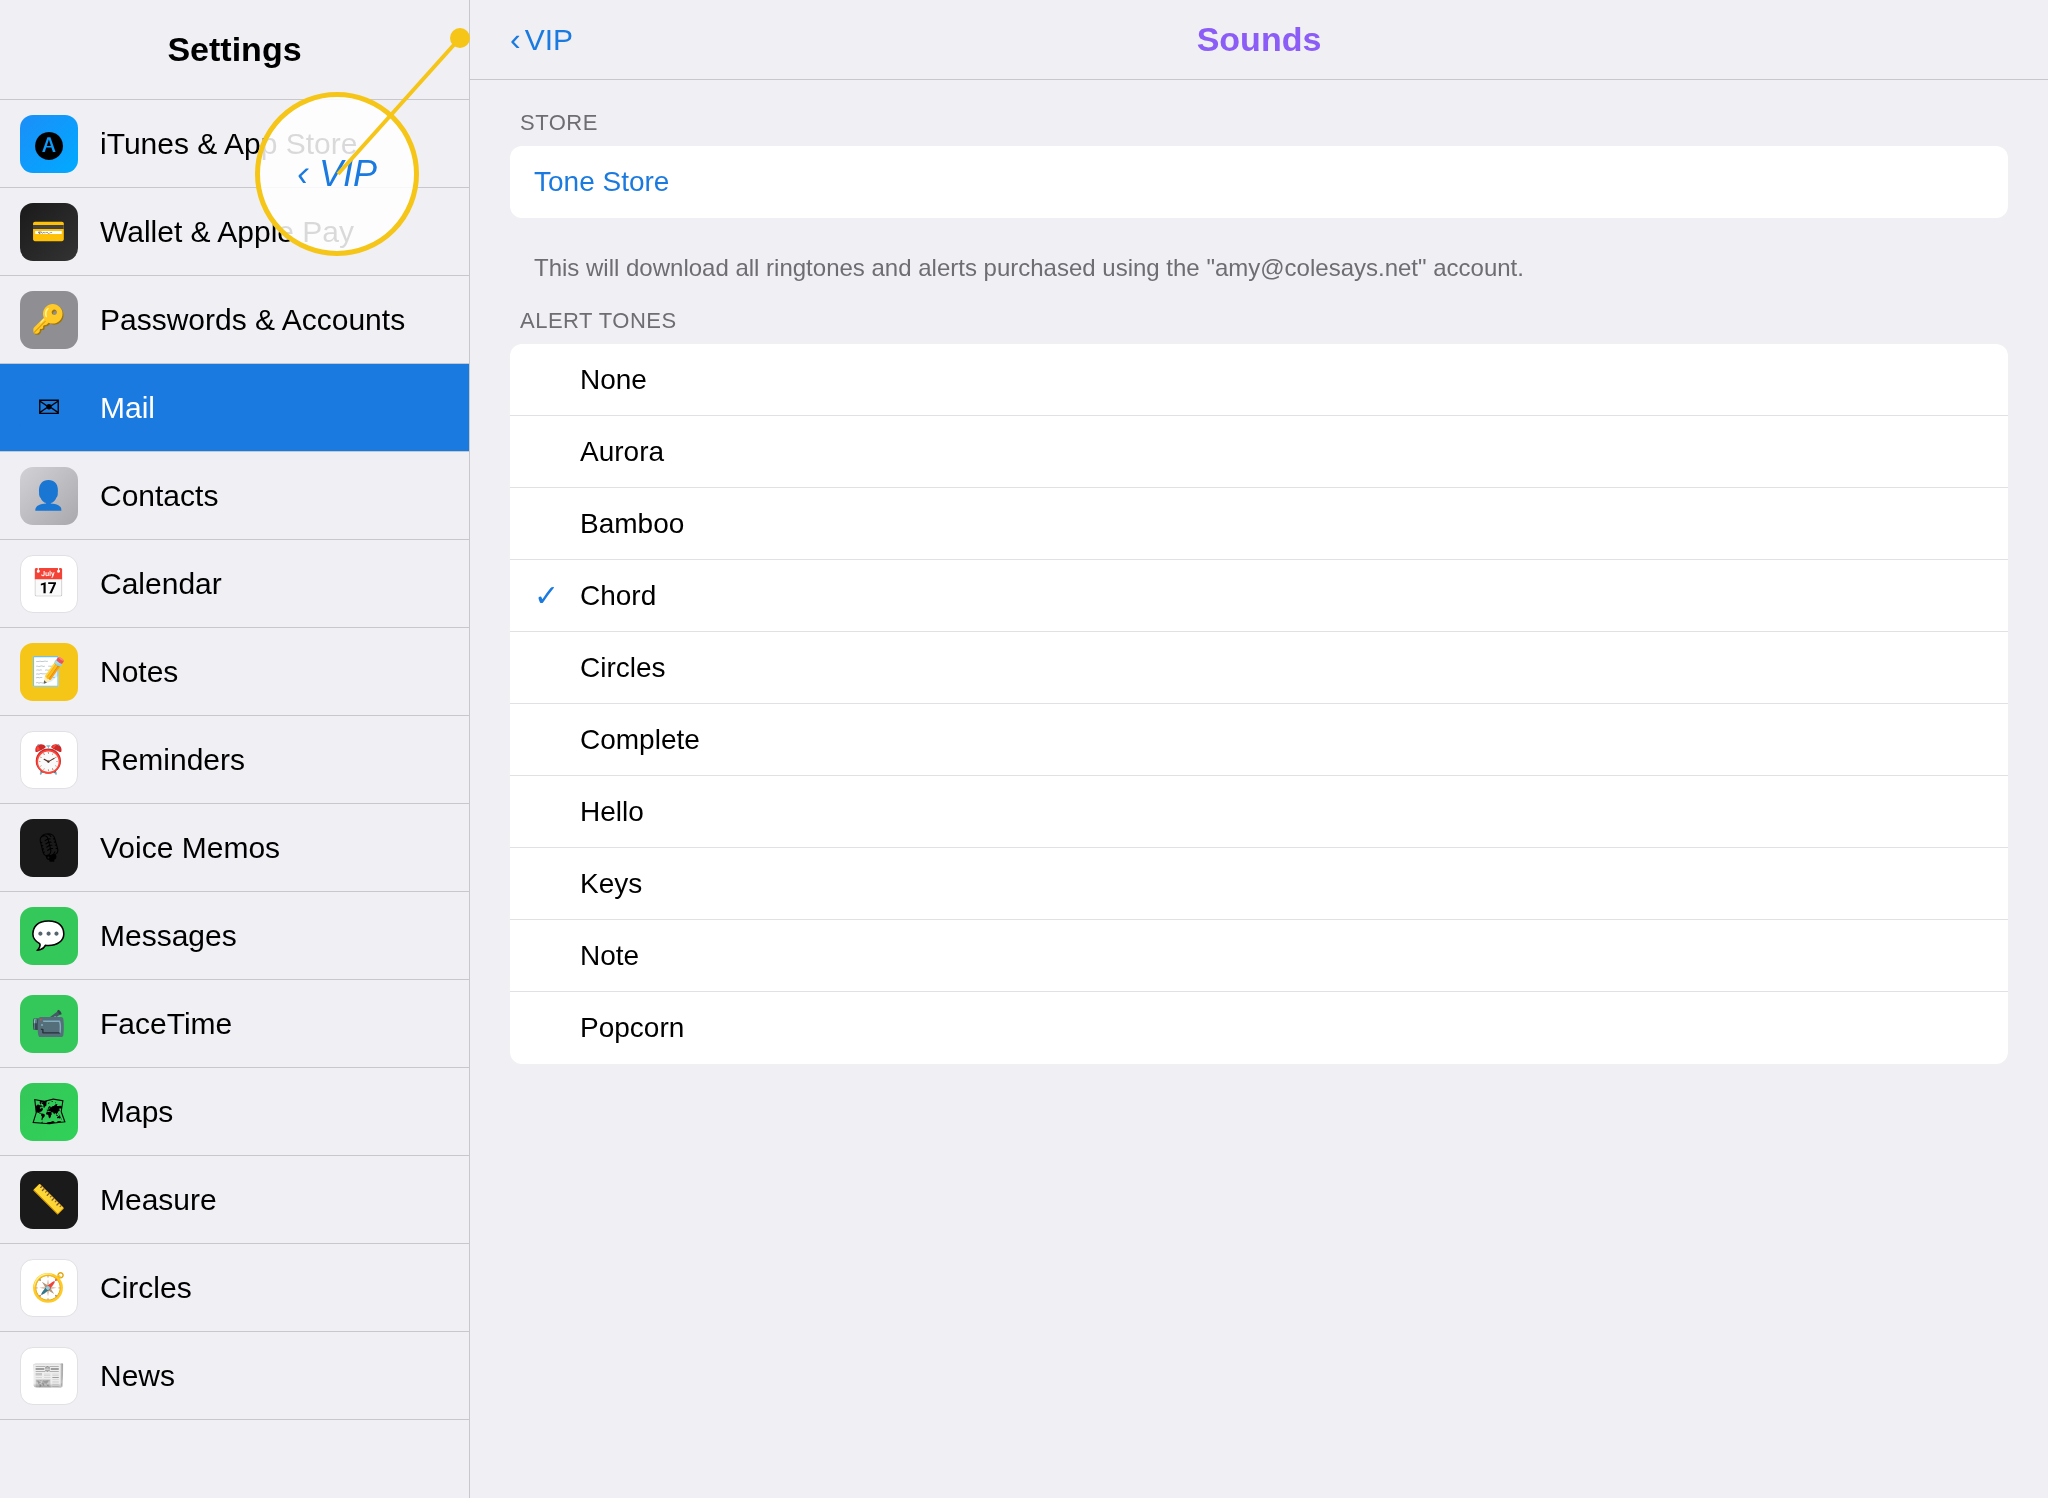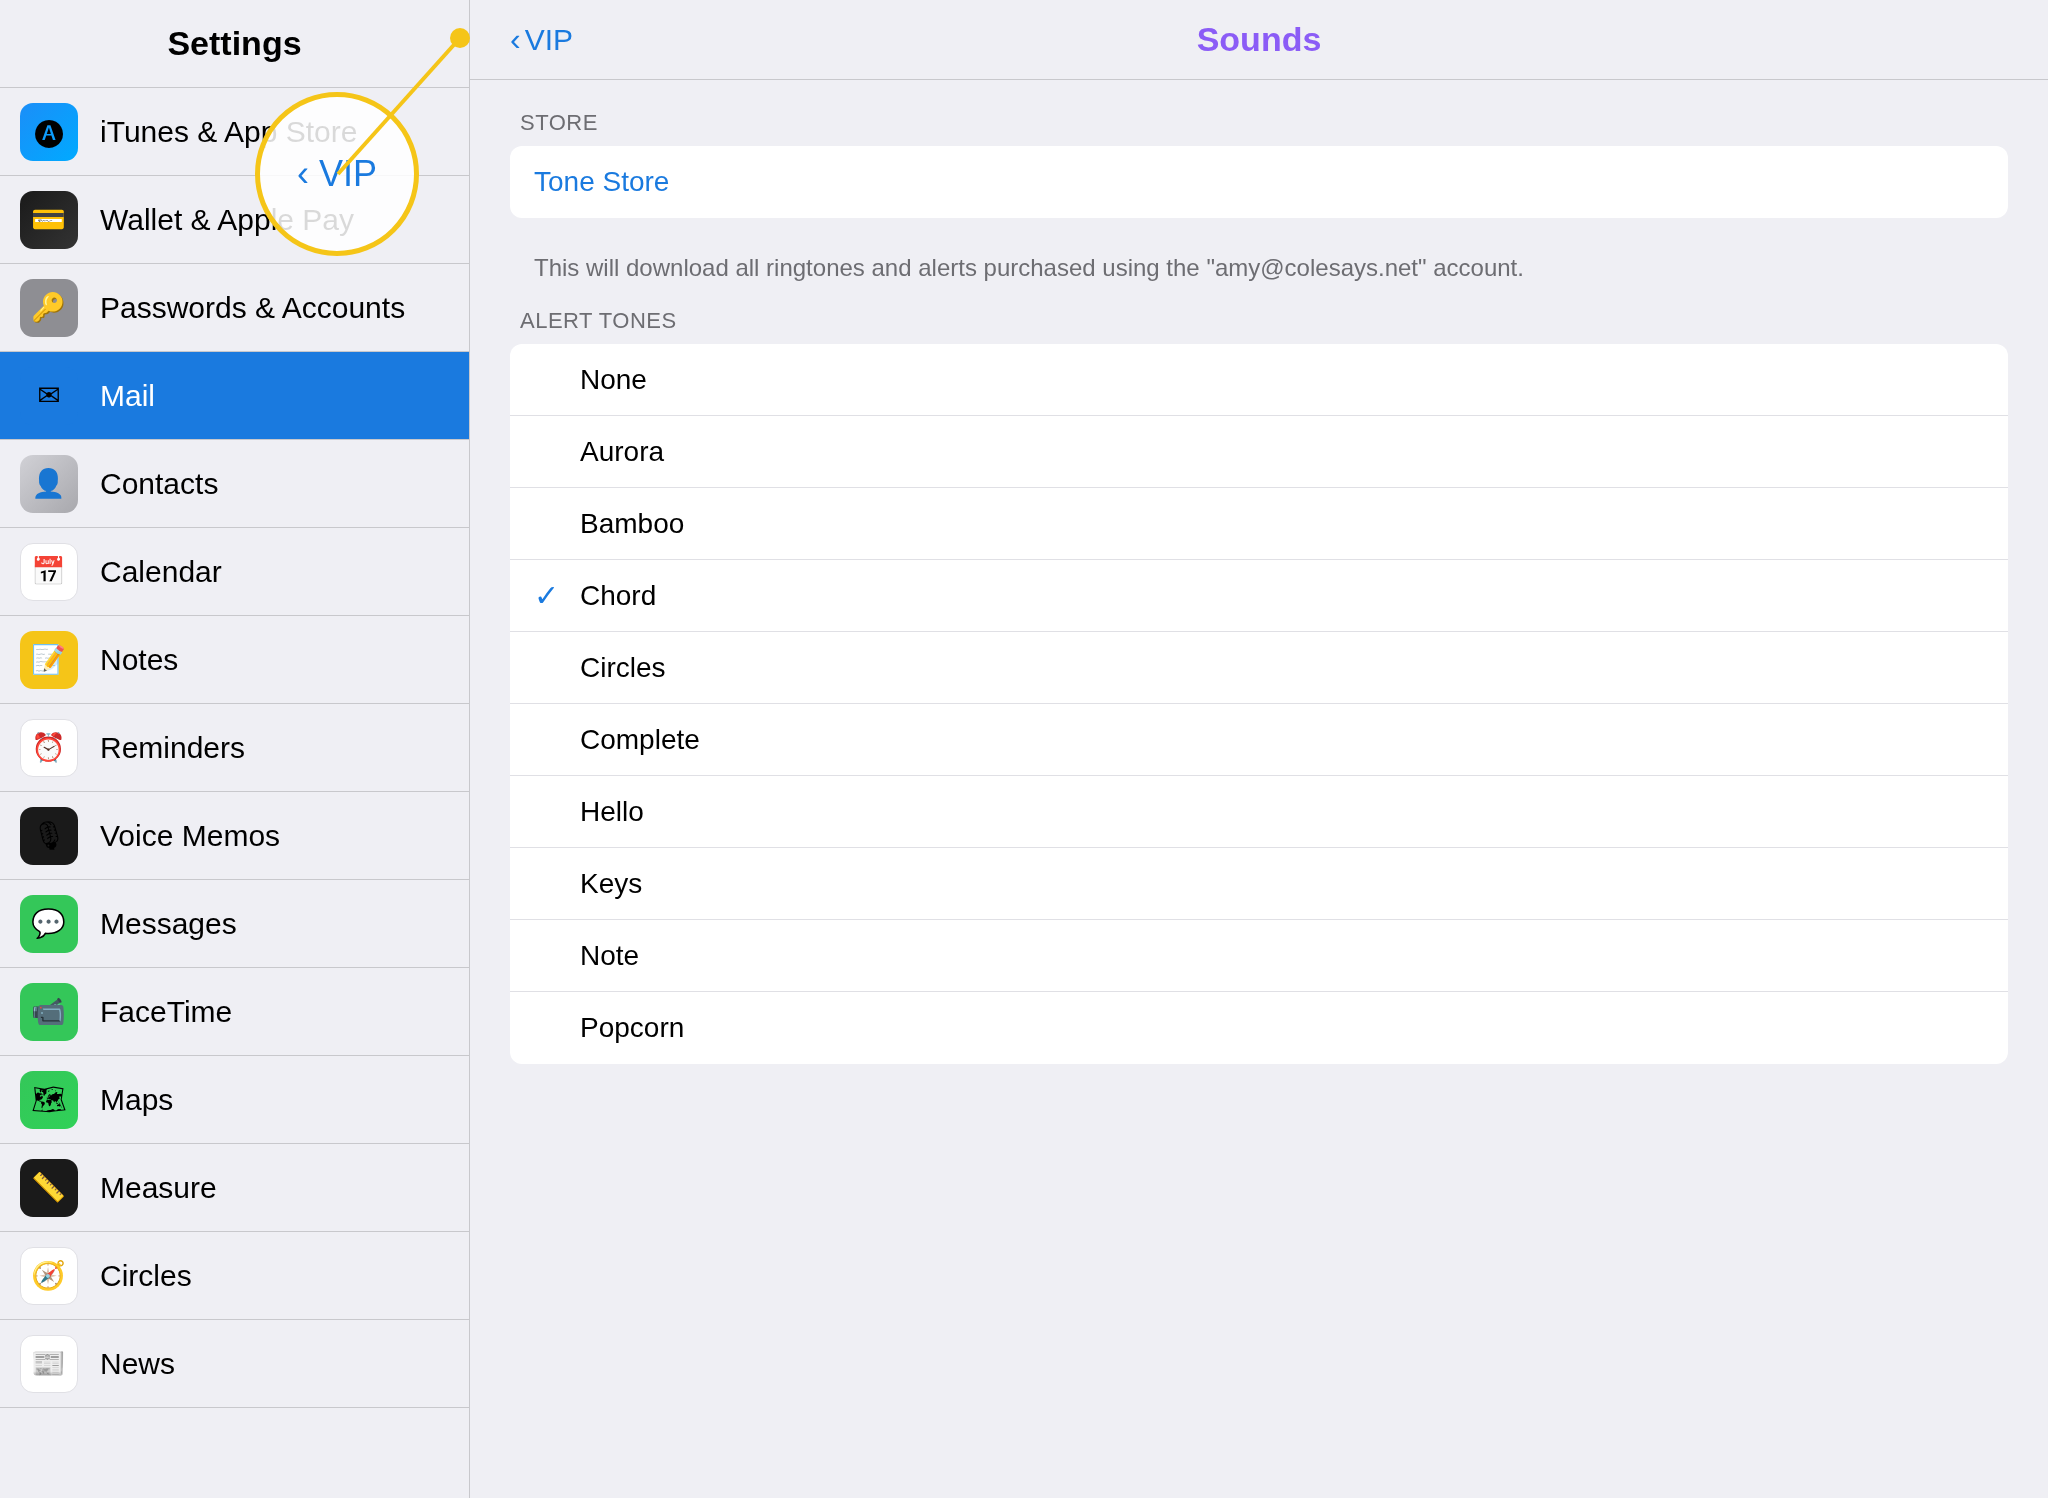--- a/index.html
+++ b/index.html
@@ -16,21 +16,21 @@
     .sidebar {
       width: 470px;
       height: 100%;
       background: #efeff4;
       border-right: 1px solid #c8c8cc;
       display: flex;
       flex-direction: column;
       flex-shrink: 0;
     }
     .sidebar-header {
-      height: 88px;
+      height: 100px;
       display: flex;
       align-items: center;
       justify-content: center;
       background: #efeff4;
       border-bottom: 1px solid #c8c8cc;
     }
     .sidebar-title {
       font-size: 34px;
       font-weight: 600;
       color: #000;
@@ -280,21 +280,21 @@
         <div class="app-icon icon-safari">🧭</div>
         <span class="item-label">Circles</span>
       </div>
       <div class="sidebar-item">
         <div class="app-icon icon-news">📰</div>
         <span class="item-label">News</span>
       </div>
     </div>
 </div>
 
-<div style="position:absolute; left:0; top:0; width:544px; height:300px; pointer-events:none; z-index:150;">
+<div style="position:absolute; left:0; top:0; width:544px; height:300px; pointer-events:none; z-index:150;font-style:italic;">
   <svg class="annotation-svg" viewBox="0 0 470 230" xmlns="http://www.w3.org/2000/svg">
 
     <line x1="460" y1="38" x2="338" y2="174" stroke="#f5c518" stroke-width="4"></line>
     <circle cx="460" cy="38" r="10" fill="#f5c518"></circle>
   </svg>
 
   <div class="vip-circle">
     <span>‹ VIP</span>
   </div>
 </div>

